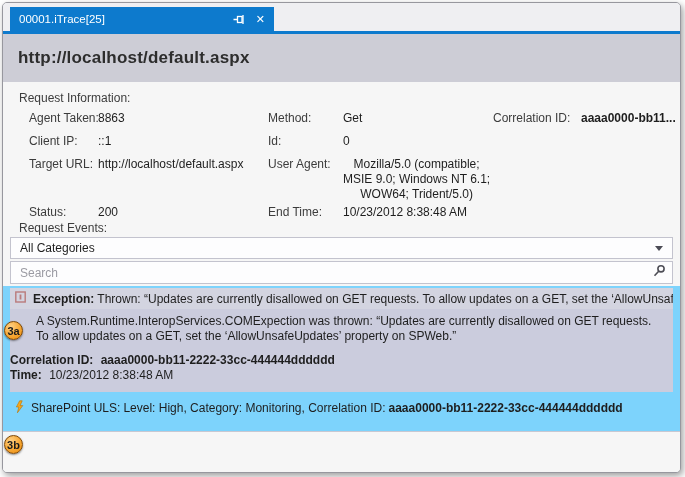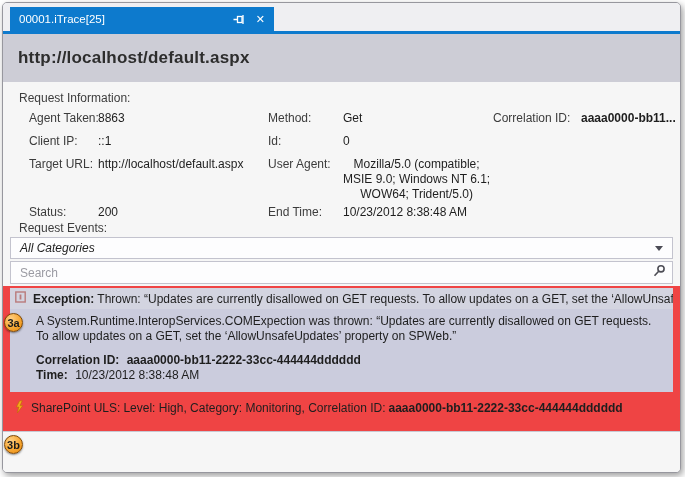--- a/index.html
+++ b/index.html
@@ -31,32 +31,32 @@
   .abs { position:absolute; }
   .h-label { font-size:12px; color:#3C3C3C; }
   .f-label { font-size:12px; color:#3C3C3C; white-space:nowrap; }
   .f-value { font-size:12px; color:#1E1E1E; white-space:nowrap; }
   .f-value.wrap { white-space:pre-line; line-height:15px; }
   .f-value.bold { font-weight:700; }
 
   
   .combo { left:7px; right:7px; top:155px; height:22px; background:#FDFDFE;
     border:1px solid #C3C3CE; display:flex; align-items:center; padding:0 9px;
-    font-size:12px; color:#1E1E1E; cursor:default;font-style:italic; }
+    font-size:12px; color:#1E1E1E; cursor:default; }
   .combo-caret { margin-left:auto; width:0; height:0; border-left:4px solid transparent;
     border-right:4px solid transparent; border-top:5px solid #4B4B55; }
   .searchbox { left:7px; right:7px; top:179px; height:23px; background:#FDFDFE;
     border:1px solid #C3C3CE; display:flex; align-items:center; padding:0 6px 0 9px; }
   .searchbox input { flex:1 1 auto; border:none; outline:none; background:transparent;
     font-family:inherit; font-size:12px; color:#1E1E1E; }
   .searchbox input::placeholder { color:#9B9BA3; opacity:1; }
   .search-icon { flex:0 0 auto; }
 
   
-  .events-box { left:0; right:0; top:204px; height:146px; background:#ef4444;
+  .events-box { left:0; right:0; top:204px; height:146px; background:#7dd3fc;
     border-bottom:1px solid #C8C8D2; }
   .event-selected { margin:2px 7px 0 7px; background:#CBCCDD; padding-bottom:9px; }
   .ev-summary { display:flex; align-items:center; height:21px; padding:0 6px 0 5px;
     background:#D3D4E0; white-space:nowrap; overflow:hidden; font-size:12px; color:#1E1E1E; cursor:default; }
   .ev-summary .exc-icon { margin-right:7px; flex:0 0 auto; }
   .ev-summary b { font-weight:700; margin-right:3px; }
   .ev-detail { padding:5px 12px 0 26px; font-size:12px; line-height:15px; color:#1E1E1E; }
   .ev-fields { margin-top:9px; }
   .ev-field { line-height:15px; font-size:12px; color:#1E1E1E; white-space:nowrap; }
   .ev-field .lbl { font-weight:700; margin-right:4px; }
@@ -72,21 +72,21 @@
     font-family:inherit; font-size:12px; color:#1E1E1E;
     background:linear-gradient(#FAFAFA,#EDEDEE 45%,#DDDDDF); border:1px solid #8A8A90;
     border-radius:3px; box-shadow:0 1px 1px rgba(0,0,0,.18); cursor:pointer; }
 
   
   .callout { position:absolute; width:19px; height:19px; border-radius:50%;
     background:radial-gradient(circle at 35% 28%, #FFD084, #F6A734 55%, #E98A0B);
     border:1px solid #7E4704; box-shadow:0 1px 2px rgba(0,0,0,.45);
     display:flex; align-items:center; justify-content:center;
     font-size:11px; font-weight:600; color:#1A1A1A; z-index:6; }
-  .callout-a { left:1px; top:310px; }
+  .callout-a { left:1px; top:318px; }
   .callout-b { left:1px; top:432px; }
 </style>
 </head>
 <body>
 
 <div class="window">
 
   <div class="tabstrip">
     <div class="tab">
       <span class="tab-title">00001.iTrace[25]</span>
@@ -158,21 +158,21 @@
           <span class="exc-icon">
             <svg width="11" height="12" viewBox="0 0 11 12" fill="none">
               <rect x="0.8" y="1" width="9.4" height="10" stroke="#BA7B7B" stroke-width="1.4"></rect>
               <line x1="5.5" y1="3.4" x2="5.5" y2="8.6" stroke="#BA7B7B" stroke-width="1.8"></line>
             </svg>
           </span>
           <b>Exception:</b>
           <span>Thrown: “Updates are currently disallowed on GET requests. To allow updates on a GET, set the ‘AllowUnsafe...</span>
         </div>
         <div class="ev-detail">A System.Runtime.InteropServices.COMExpection was thrown: “Updates are currently disallowed on GET requests. To allow updates on a GET, set the ‘AllowUnsafeUpdates’ property on SPWeb.”</div>
-        <div class="ev-fields" style="padding-left:26px;">
+        <div class="ev-fields" style="">
           <div class="ev-field">
             <span class="lbl">Correlation ID:</span>
             <span class="val bold">aaaa0000-bb11-2222-33cc-444444dddddd</span>
           </div>
           <div class="ev-field">
             <span class="lbl">Time:</span>
             <span class="val">10/23/2012 8:38:48 AM</span>
           </div>
         </div>
       </div>

